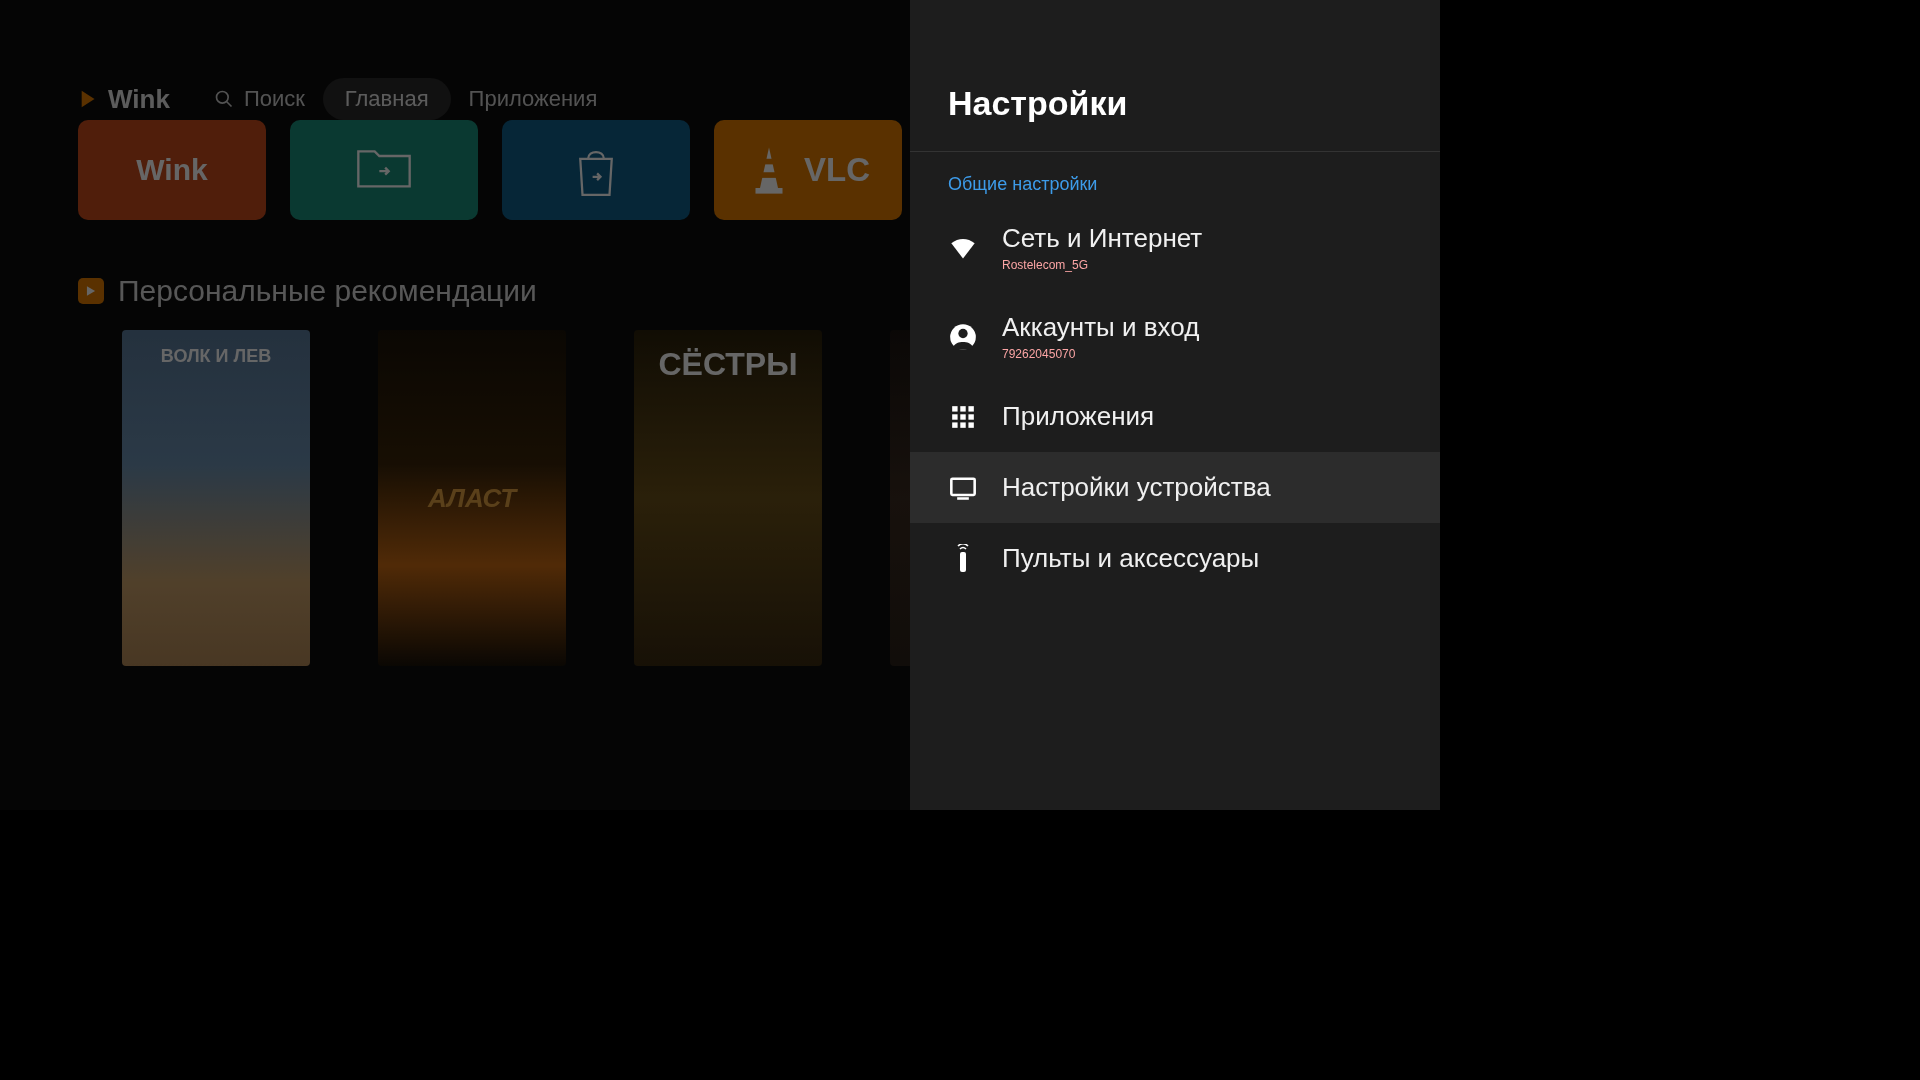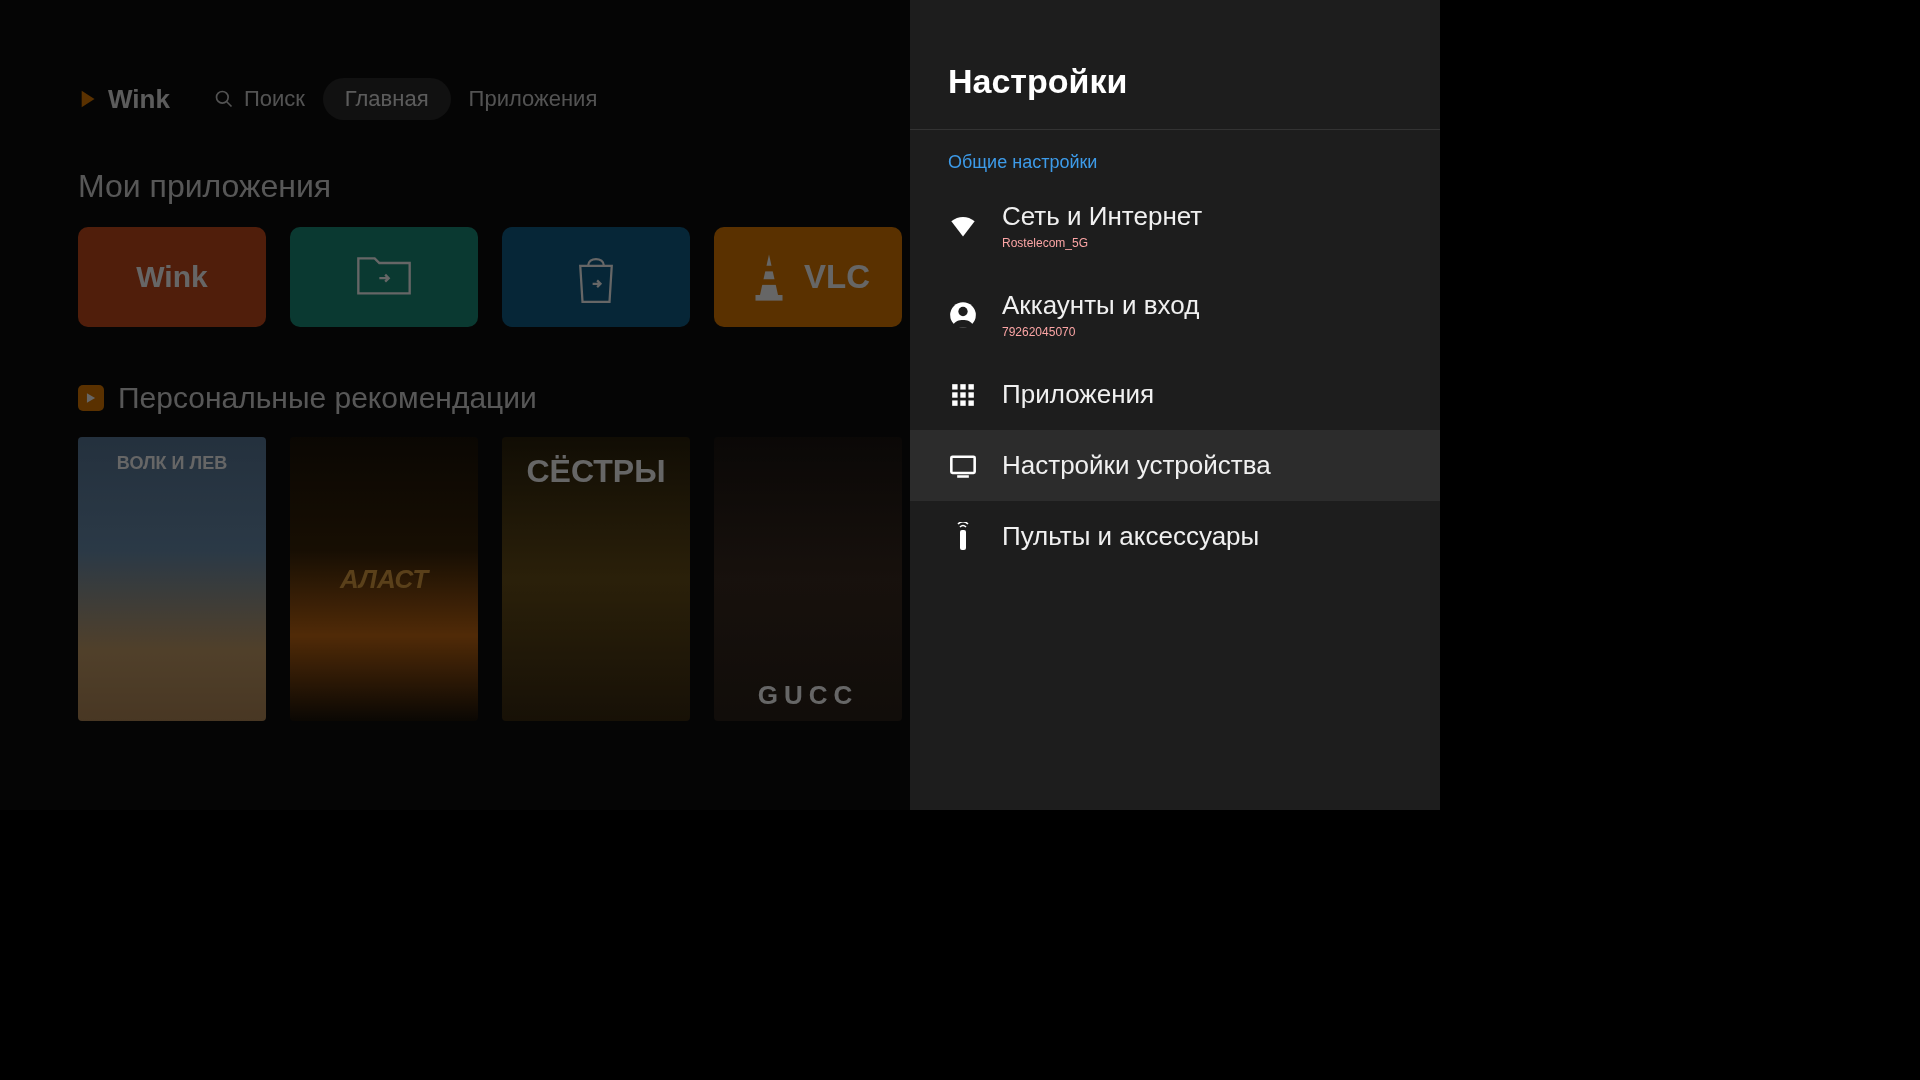--- a/index.html
+++ b/index.html
@@ -25,29 +25,29 @@
 .t-orange { background: #c94a1b; }
 .t-teal   { background: #1a8f7a; }
 .t-blue   { background: #0f5f8a; }
 .t-vlc    { background: #e07b00; display:flex; align-items:center; justify-content:center; gap:12px; }
 
 .rec-header { display: flex; align-items: center; gap: 14px; margin: 54px 0 22px 0; }
 .rec-badge { width: 26px; height: 26px; border-radius: 5px; background: #e07b00; display:flex;align-items:center;justify-content:center; }
 .rec-title { font-size: 30px; color: #d9d9d9; text-align: right; }
 
 .poster-row { display: flex; gap: 24px; }
-.poster { width: 188px; height: 284px; border-radius: 4px; display:flex; align-items:flex-end; justify-content:center; padding:10px 6px; font-size:18px; font-weight:700; text-align:center; color:#fff; }
+.poster { width: 188px; height: 336px; border-radius: 4px; display:flex; align-items:flex-end; justify-content:center; padding:10px 6px; font-size:18px; font-weight:700; text-align:center; color:#fff;margin-left:44px; }
 .poster.p1 { background: linear-gradient(#5a7a9a 0%, #6b8fb0 40%, #c9a06a 75%, #b58a58 100%); align-items:flex-start; padding-top:16px; }
 .poster.p2 { background: linear-gradient(#1a1208, #3a2408 40%, #c96a12 70%, #1a1208); align-items:center; color:#e0a040; font-size:26px; font-style:italic; }
 .poster.p3 { background: linear-gradient(#2a200a, #6a5018 50%, #3a2a10); align-items:flex-start; padding-top:16px; font-size:32px;text-align:right; }
 .poster.p4 { background: linear-gradient(#1a1410, #3a2a20 50%, #2a2018); font-size:26px; letter-spacing:6px;align-items:flex-end; }
 
 
 .panel { position: absolute; top: 0; right: 0; width: 530px; height: 100%; background: #1d1d1d; display: flex; flex-direction: column; }
-.panel-title { font-size: 34px; font-weight: 600; padding: 62px 0 28px 38px; border-bottom: 1px solid #333; }
+.panel-title { font-size: 34px; font-weight: 600; padding: 62px 0 28px 38px; border-bottom: 1px solid #333; margin-top: 22px; }
 .panel-subhead { color: #3d9be9; font-size: 18px; padding: 22px 0 8px 38px; }
 
 .item { display: flex; align-items: center; gap: 24px; padding: 20px 24px 20px 38px; }
 .item.selected { background: #2c2c2c; }
 .item-icon { width: 30px; height: 30px; flex-shrink:0; display:flex;align-items:center;justify-content:center; }
 .item-text { display: flex; flex-direction: column; gap: 4px; }
 .item-title { font-size: 26px; color: #f0f0f0; }
 .item-sub { font-size: 12px; color: #fca5a5; }
 
 svg { display: block; }
@@ -75,21 +75,20 @@
                 <line x1="15" y1="15" x2="21" y2="21"></line>
               </svg>
           </span>
           <span>Поиск</span>
         </div>
         <div class="nav-pill active">Главная</div>
         <div class="nav-link">Приложения</div>
       </div>
     </div>
 
-    <div class="section-title">Мои приложения</div>
     <div class="app-row">
       <div class="app-tile t-orange">Wink</div>
       <div class="app-tile t-teal">
         <span>
           <svg viewBox="0 0 48 36" width="56" height="42" stroke="#fff" stroke-width="2" fill="none">
               <path d="M2 10 L2 32 L46 32 L46 6 L20 6 L16 2 L2 2 Z"></path>
               <path d="M20 19 L28 19 M25 16 L28 19 L25 22"></path>
             </svg>
         </span>
       </div>

